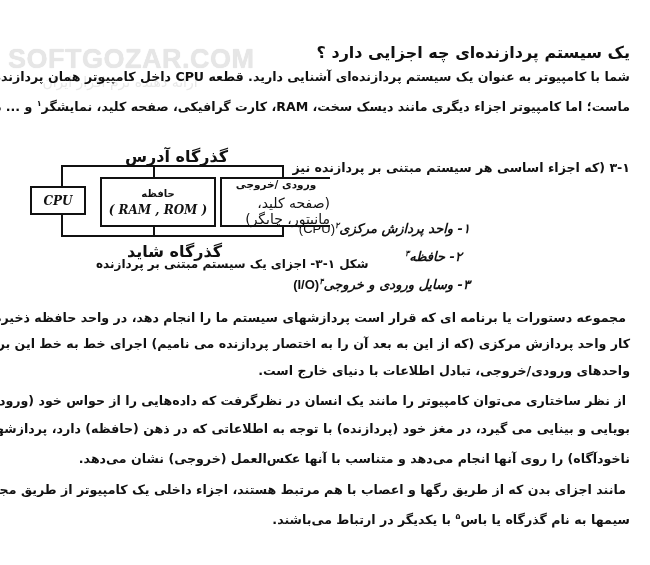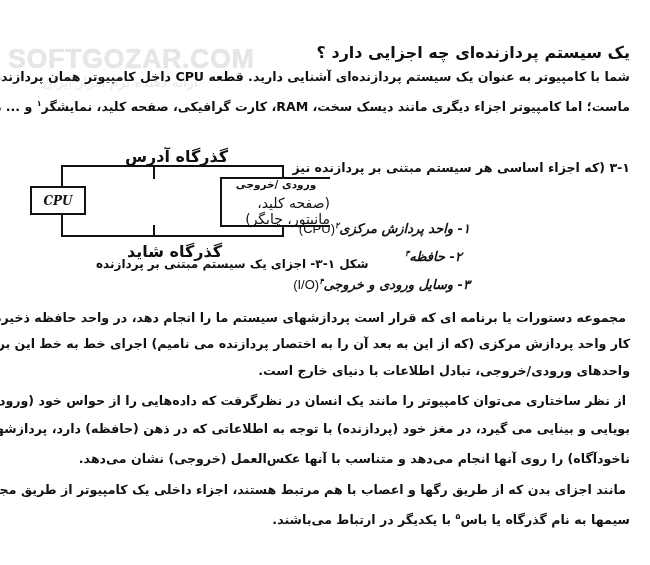--- a/index.html
+++ b/index.html
@@ -42,36 +42,40 @@
   <div class="watermark-sub">ارائه دهنده نرم افزار ایران</div>
 
   <div class="title">یک سیستم پردازنده‌ای چه اجزایی دارد ؟</div>
 
   <div class="line full" style="top:60px;">شما با کامپیوتر به عنوان یک سیستم پردازنده‌ای آشنایی دارید. قطعه CPU داخل کامپیوتر همان پردازنده مورد نظر</div>
   <div class="line full" style="top:90px;"><span>ماست؛ اما کامپیوتر اجزاء دیگری مانند دیسک سخت، RAM، کارت گرافیکی، صفحه کلید، نمایشگر</span><sup>۱</sup><span> و ... دارد. تمام</span></div>
   <div class="line narrow" style="top:151px;">۳-۱ (که اجزاء اساسی هر سیستم مبتنی بر پردازنده نیز</div>
 
   <div class="list-item" style="right:180px; top:212px;"><span>۱- واحد پردازش مرکزی</span><sup>۲</sup><span style="font-style:normal; font-family:'Liberation Sans', sans-serif; font-weight:normal;">(CPU)</span></div>
   <div class="list-item" style="right:188px; top:240px;"><span>۲- حافظه</span><sup>۳</sup></div>
-  <div class="list-item" style="right:180px; top:268px;"><span>۳- وسایل ورودی و خروجی</span><sup>۴</sup><span style="font-style:normal; font-family:'Liberation Sans', sans-serif; font-weight:normal;">(I/O)</span></div>
+  <div class="list-item" style="right:180px; top:268px;"><span>۳- وسایل ورودی و خروجی</span><sup>۴</sup><span style="font-style:normal; font-family:'Liberation Sans', sans-serif; font-weight:bold;">(I/O)</span></div>
 
   <div class="diagram">
     <div class="bus-label" style="left:125px; top:8px;">گذرگاه آدرس</div>
 
     <div class="bus-line" style="left:61px; top:26px; width:223px; height:2px;"></div>
     <div class="bus-line" style="left:61px; top:26px; width:2px; height:72px;"></div>
     <div class="bus-line" style="left:282px; top:26px; width:2px; height:14px;"></div>
     <div class="bus-line" style="left:153px; top:26px; width:2px; height:14px;"></div>
 
     <div class="bus-line" style="left:61px; top:96px; width:223px; height:2px;"></div>
     <div class="bus-line" style="left:282px; top:86px; width:2px; height:12px;"></div>
     <div class="bus-line" style="left:153px; top:86px; width:2px; height:12px;"></div>
 
     <div class="dbox" style="left:30px; top:47px; width:56px; height:29px;">
       <span class="lbl">CPU</span>
+    </div>
+    <div class="dbox" style="left:100px; top:38px; width:116px; height:50px;">
+      <span class="fa">حافظه</span>
+      <span class="lbl" style="margin-top:4px;">( RAM , ROM )</span>
     </div>
     <div class="dbox" style="left:220px; top:38px; width:110px; height:50px; border-right:none;">
       <span class="fa" style="font-size:10.5px;">ورودی /خروجی</span>
       <span class="fa-small" style="margin-top:5px;">(صفحه کلید، مانیتور، چاپگر)</span>
     </div>
 
     <div class="bus-label" style="left:127px; top:103px;">گذرگاه شاید</div>
     <div class="caption" style="left:96px; top:118px;">شکل ۱-۳- اجزای یک سیستم مبتنی بر پردازنده</div>
   </div>
 

